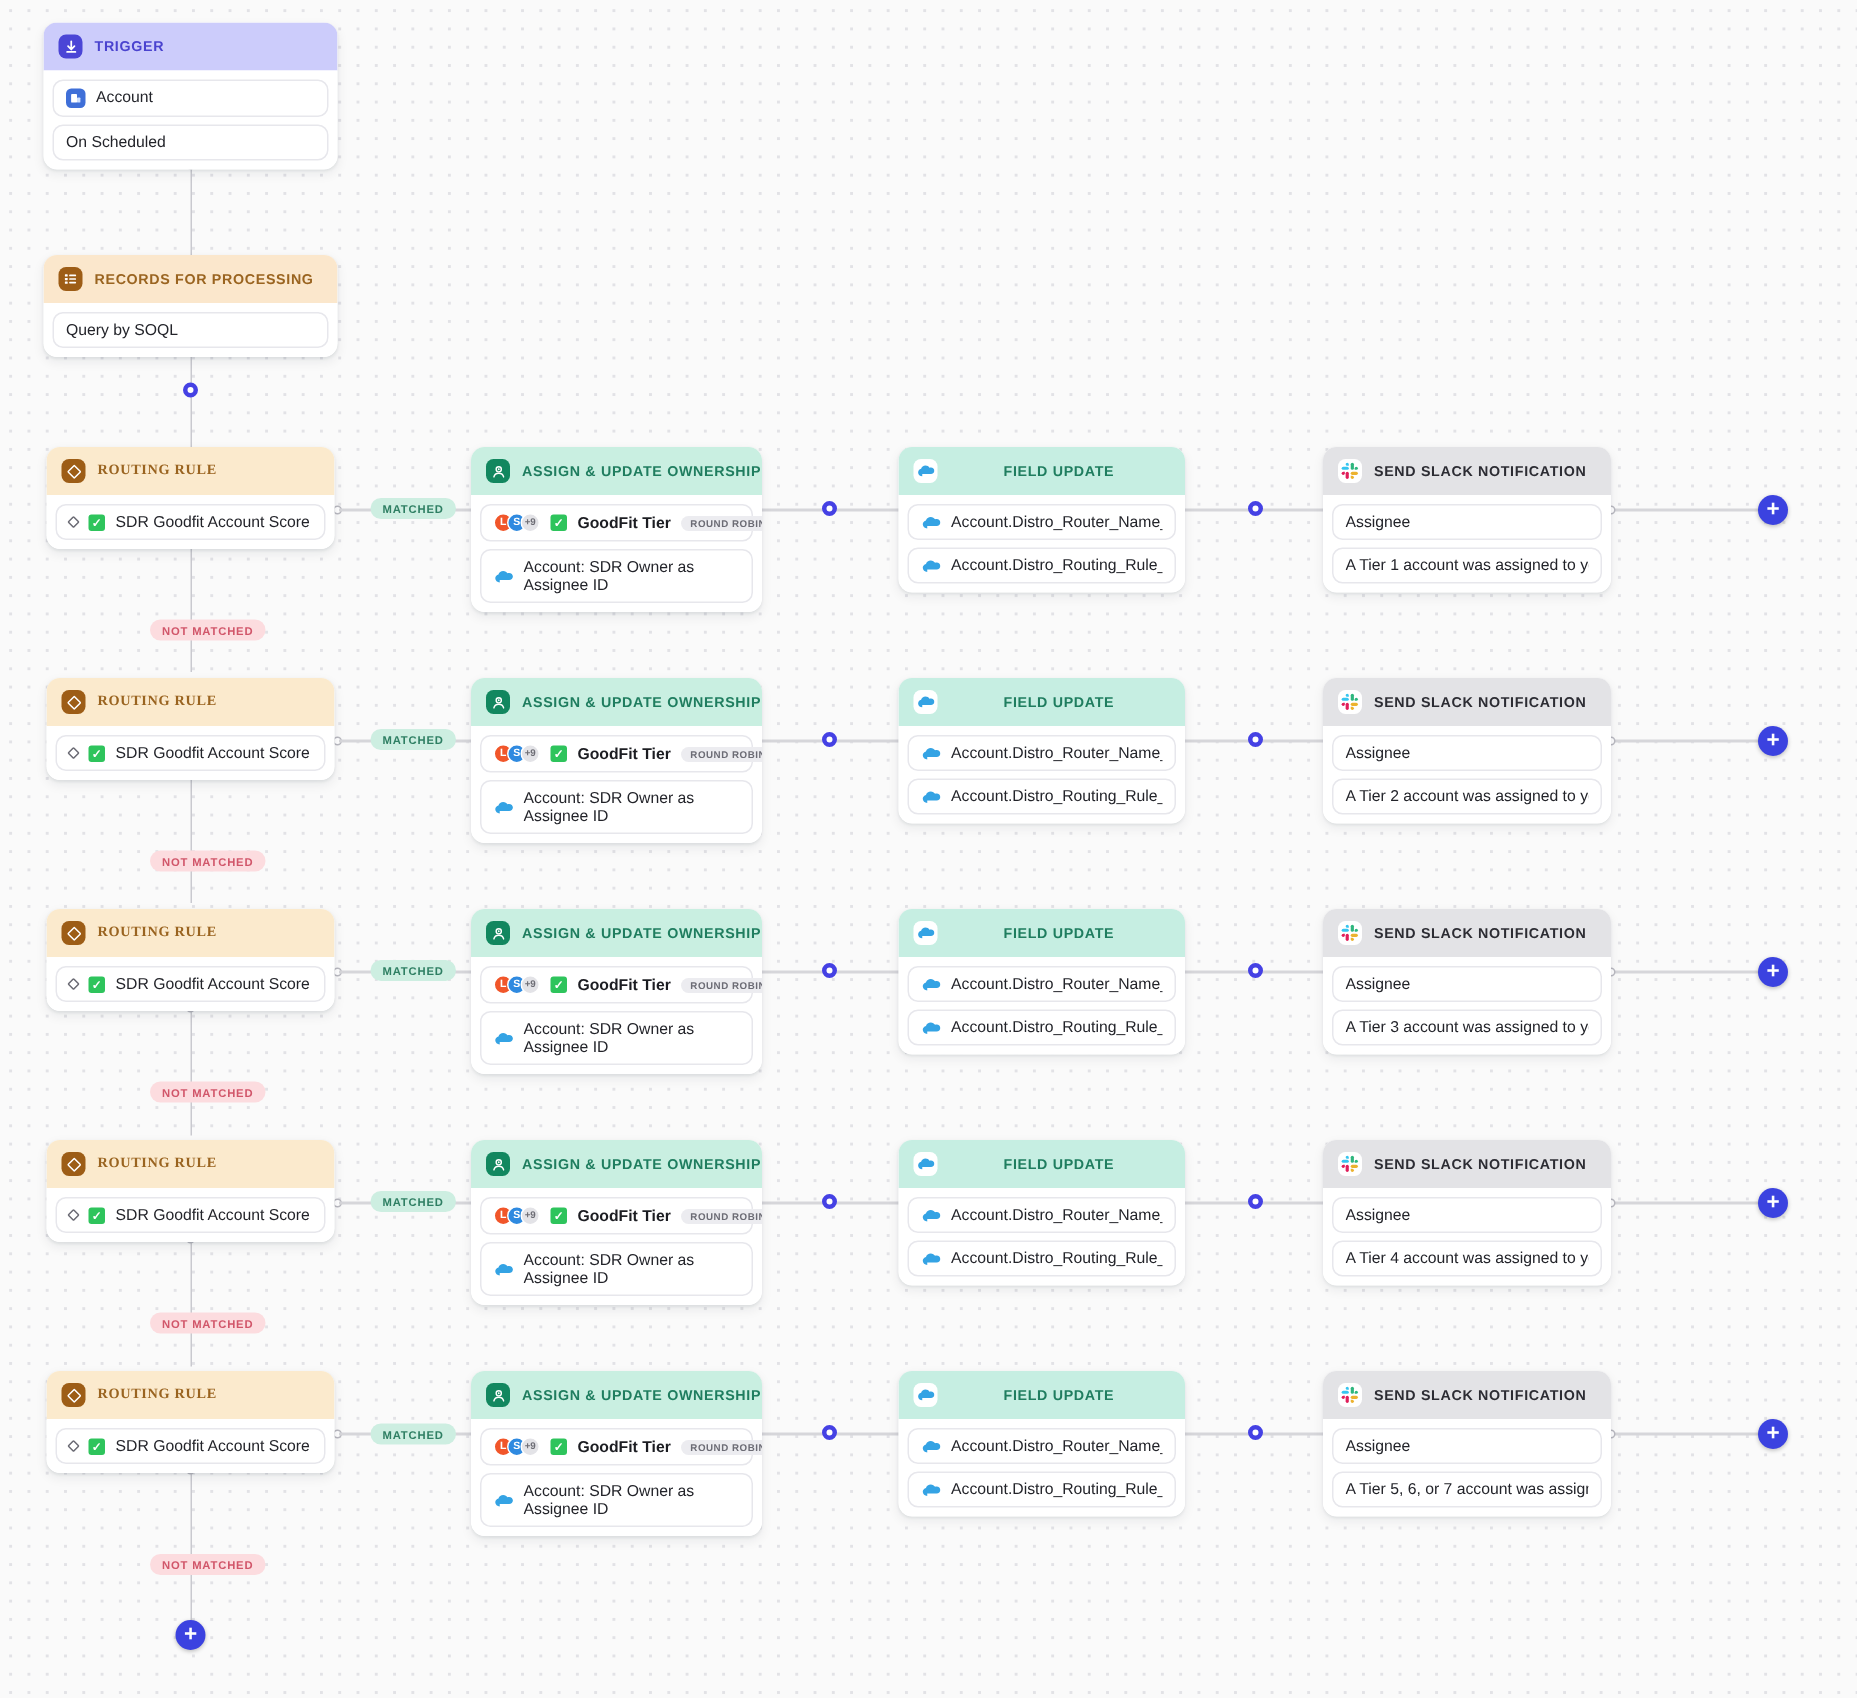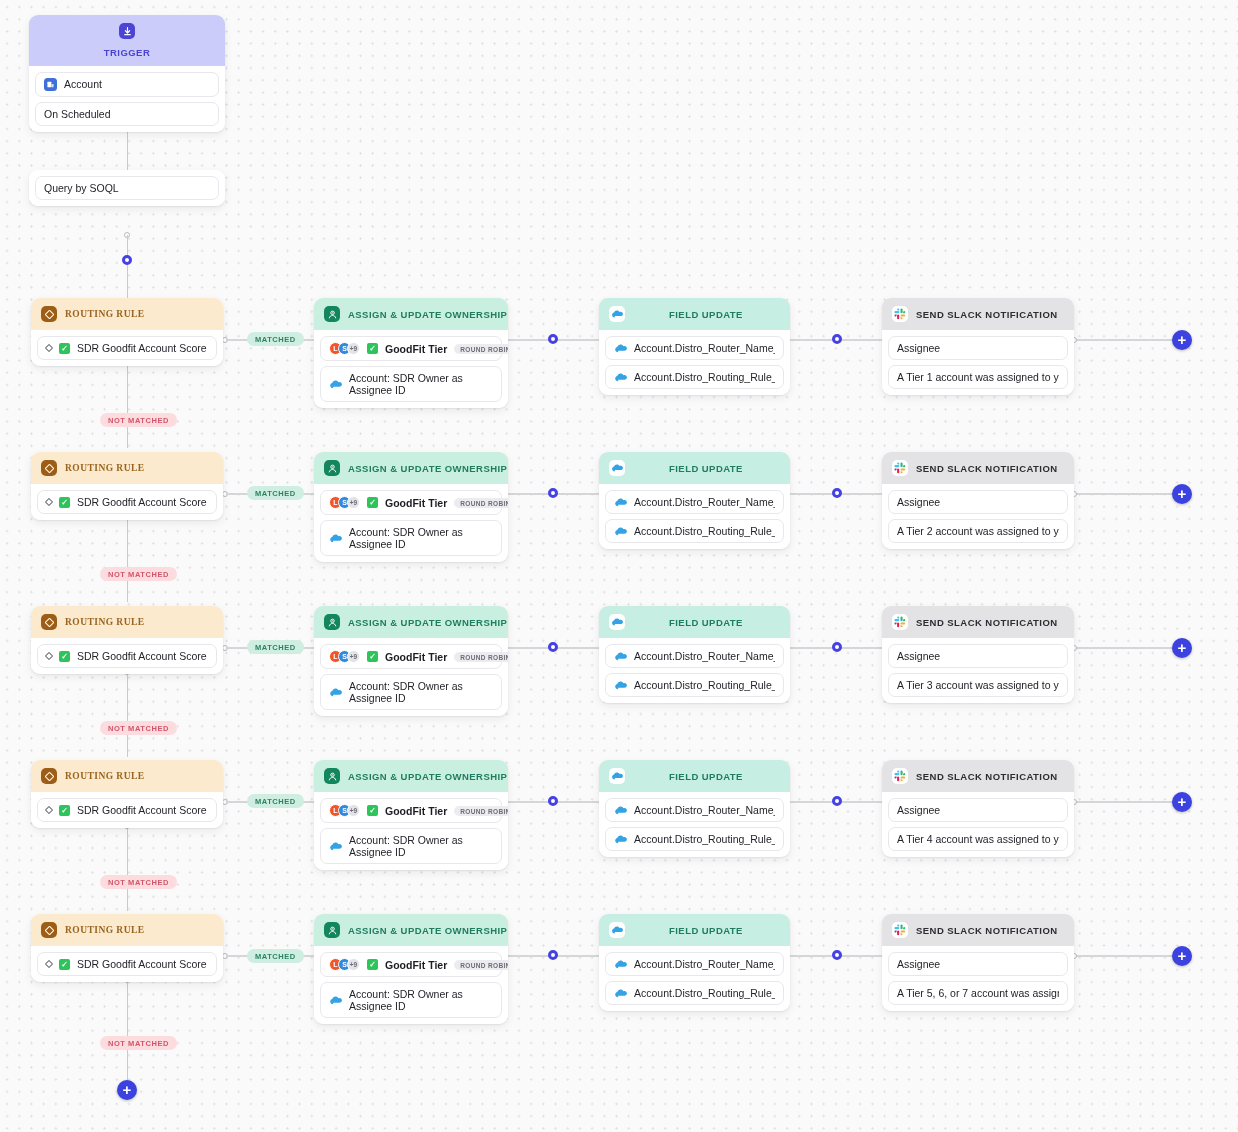--- a/index.html
+++ b/index.html
@@ -53,21 +53,21 @@
   .node-title { font-size:9.5px; font-weight:700; letter-spacing:.45px; white-space:nowrap; }
   .node-body { background:#fff; padding:6px; display:flex; flex-direction:column; gap:5px;
                border-radius:0 0 9px 9px; }
   .row { border:1px solid #e7e7ec; border-radius:7px; padding:5px 8px;
          display:flex; align-items:center; gap:7px; min-height:23px;
          font-size:10.5px; color:#23242a; background:#fff; }
   .row .txt { overflow:hidden; white-space:nowrap; text-overflow:clip; flex:1; line-height:1.15; }
   .row .txt.wrap { white-space:normal; }
 
   
-  .h-trigger  { background:#ccccfb;flex-direction:column; } .h-trigger .node-title  { color:#4a43cf; }
+  .h-trigger  { background:#ccccfb; } .h-trigger .node-title  { color:#4a43cf; }
   .h-records  { background:#fbe7cc; } .h-records .node-title  { color:#9a6420; }
   .h-routing  { background:#fbeacd; } .h-routing .node-title  { color:#9a6420;font-family:Liberation Serif, serif; }
   .h-assign   { background:#c9efe1; } .h-assign  .node-title  { color:#1f7d5f; }
   .h-field    { background:#c6eee2; } .h-field   .node-title  { color:#1f7d5f;padding-left:36px; }
   .h-slack    { background:#e3e3e6; } .h-slack   .node-title  { color:#2c2c33; }
 
   
   .ic { flex:none; display:flex; align-items:center; justify-content:center; }
   .ic-sq { width:16px; height:16px; border-radius:5px; }
   .ic-trigger { background:#4b45d6; }
@@ -234,20 +234,33 @@
         </span>
         <span class="txt">Account</span>
       </div>
       <div class="row">
         <span class="txt">On Scheduled</span>
       </div>
     </div>
   </div>
 
   <div class="node" style="left:29px; top:170px; width:196px;">
+    <div class="node-head h-records">
+      <span class="ic ic-sq ic-records">
+        <svg width="10" height="10" viewBox="0 0 16 16">
+            <rect x="2" y="3" width="3" height="2.4" rx=".6" fill="#fff"></rect>
+            <rect x="6.5" y="3.3" width="7.5" height="1.8" rx=".9" fill="#fff"></rect>
+            <rect x="2" y="6.8" width="3" height="2.4" rx=".6" fill="#fff"></rect>
+            <rect x="6.5" y="7.1" width="7.5" height="1.8" rx=".9" fill="#fff"></rect>
+            <rect x="2" y="10.6" width="3" height="2.4" rx=".6" fill="#fff"></rect>
+            <rect x="6.5" y="10.9" width="7.5" height="1.8" rx=".9" fill="#fff"></rect>
+          </svg>
+      </span>
+      <span class="node-title">RECORDS FOR PROCESSING</span>
+    </div>
     <div class="node-body">
       <div class="row">
         <span class="txt">Query by SOQL</span>
       </div>
     </div>
   </div>
 
   <div class="node" style="left:31px; top:298px; width:192px;">
     <div class="node-head h-routing">
       <span class="ic ic-sq ic-routing">

